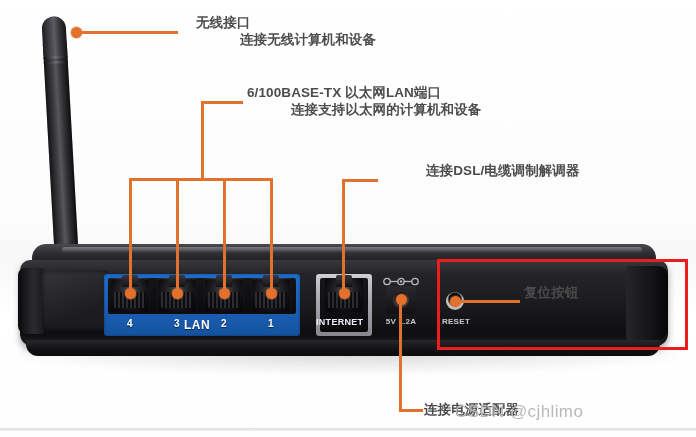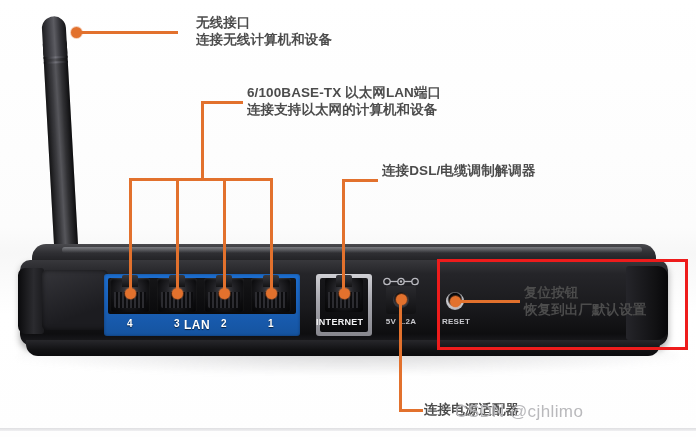--- a/index.html
+++ b/index.html
@@ -211,21 +211,21 @@
   
   .txt{
     position:absolute;
     color:#4c4c4c;
     font-size:13.5px;
     line-height:17px;
     white-space:nowrap;
     font-weight:bold;
     letter-spacing:.1px;
   }
-  .txt .l2{display:block;}
+  .txt .l2{display:block;margin-left:44px;}
 
   .ln{position:absolute;background:#e2712d;}
   .ln.h{height:3px;}
   .ln.v{width:3px;}
   .dot{
     position:absolute;width:11px;height:11px;border-radius:50%;
     background:#e2712d;
     box-shadow:0 0 0 1px rgba(226,113,45,.35);
   }
 
@@ -344,21 +344,20 @@
     <span>6/100BASE-TX 以太网LAN端口</span>
     <span class="l2">连接支持以太网的计算机和设备</span>
   </div>
 
   <div class="txt" style="left:382px;top:162px">
     <span class="l2">连接DSL/电缆调制解调器</span>
   </div>
 
   <div class="txt" style="left:524px;top:284px">
     <span>复位按钮</span>
-    <span class="l2">恢复到出厂默认设置</span>
   </div>
 
   <div class="txt" style="left:424px;top:401px">
     <span>连接电源适配器</span>
   </div>
 
   <div class="watermark">CSDN @cjhlimo</div>
 
 </div>
 

